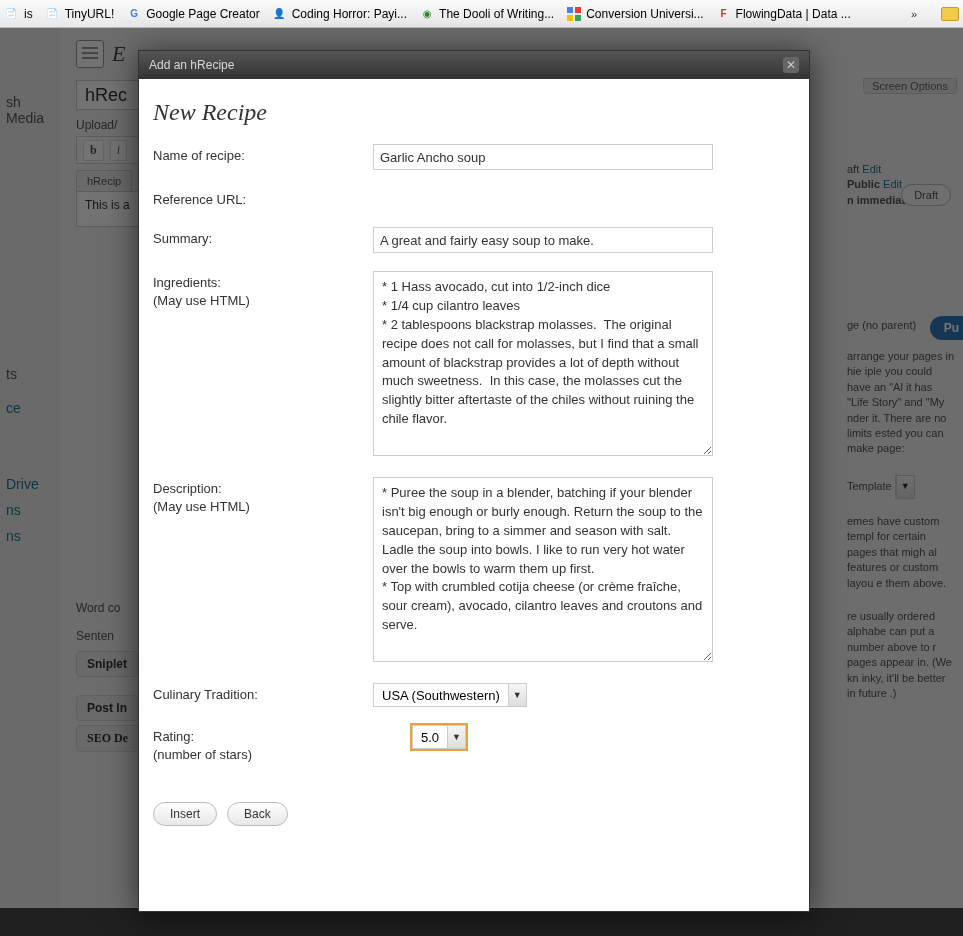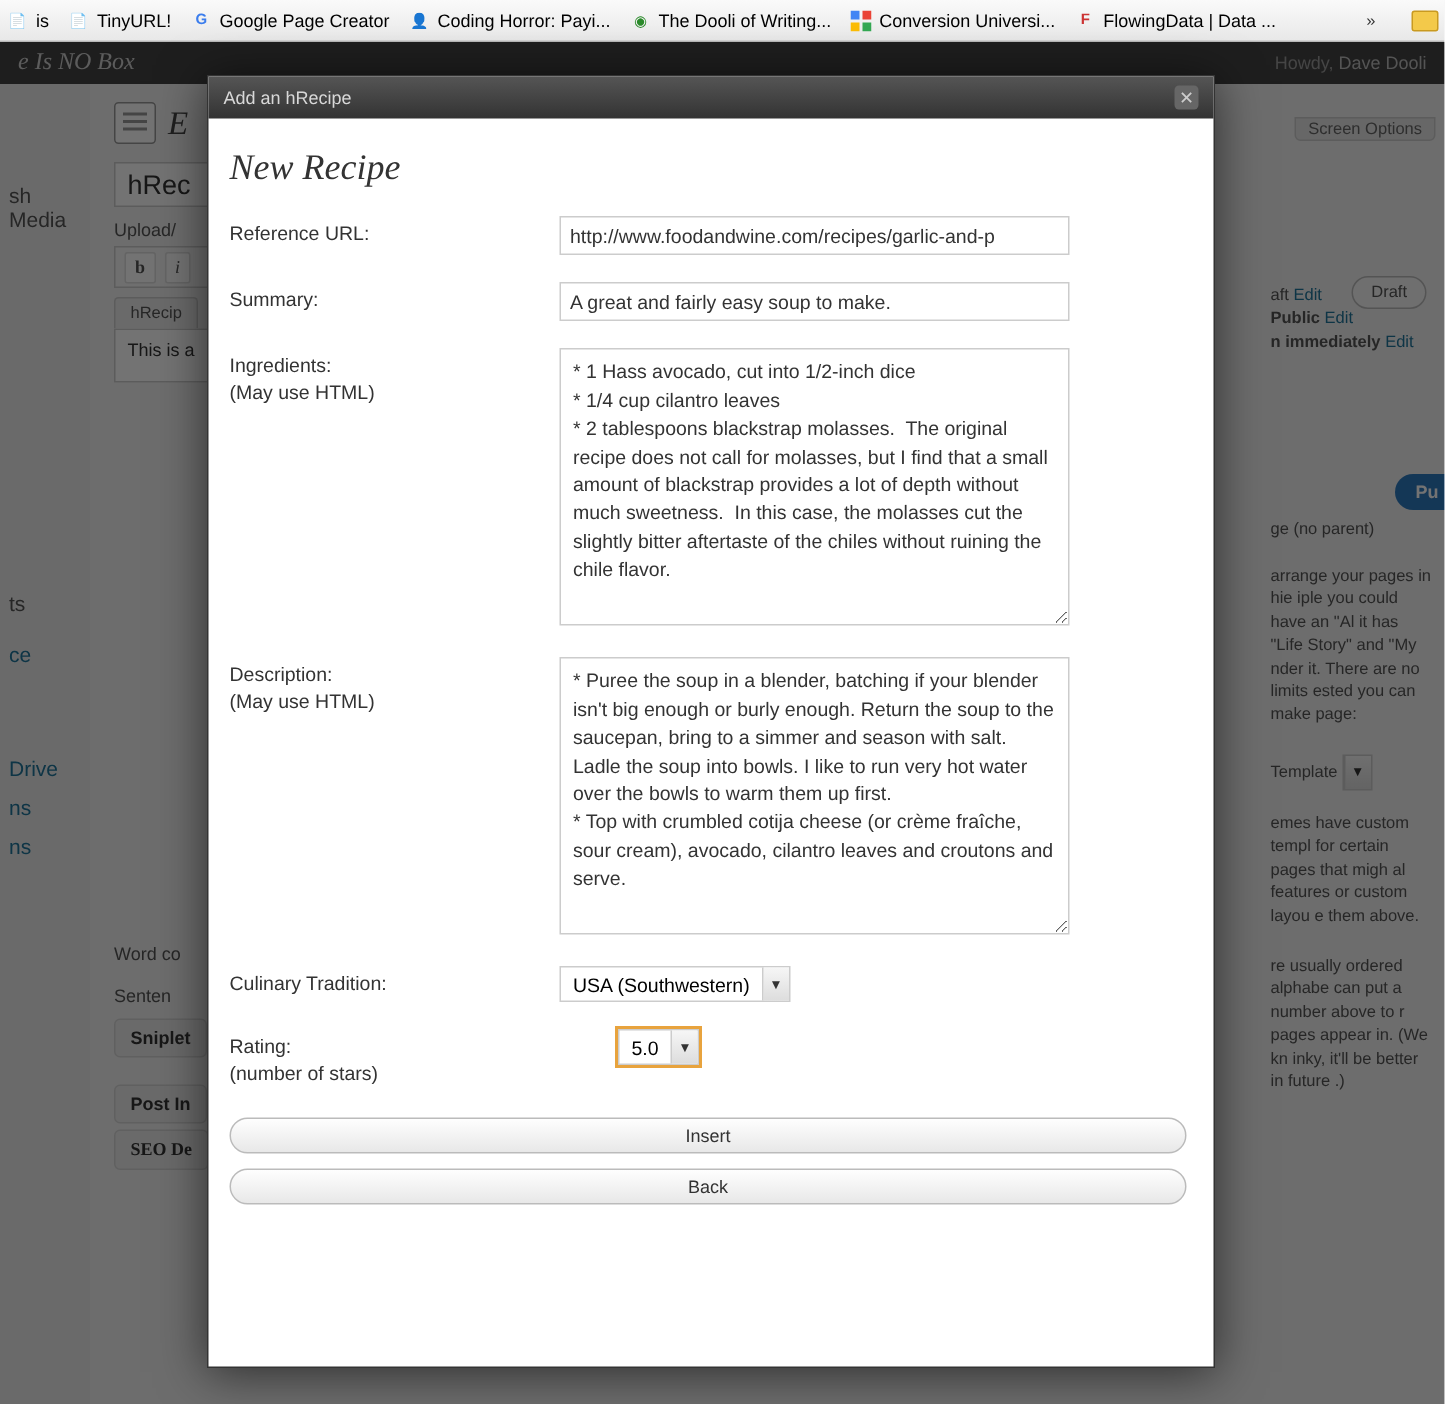--- a/index.html
+++ b/index.html
@@ -145,21 +145,21 @@
   width: 340px;
   padding: 6px 8px;
   color: #333;
   line-height: 1.45;
   resize: both;
   overflow-y: scroll;
 }
 textarea.ta.ingredients { height: 185px; }
 textarea.ta.description { height: 185px; }
 
-.btn-row { display: flex; gap: 10px; margin-top: 20px; flex-direction: column; }
+.btn-row { display: flex; gap: 10px; margin-top: 37px; }
 .pill-btn {
   border: 1px solid #bbb;
   background: linear-gradient(#fefefe, #e8e8e8);
   border-radius: 12px;
   padding: 4px 16px;
   font-size: 12px;
   color: #333;
   cursor: pointer;
 }
 </style>
@@ -201,26 +201,20 @@
   <div class="bookmark-item">
     <span class="bookmark-favicon" style="color:#c33;font-weight:bold;">F</span>
     <span>FlowingData | Data ...</span>
   </div>
   <span class="bookmark-overflow">»</span>
   <span class="bookmark-folder"></span>
 </div>
 
 <div class="dimmed-layer">
   <div class="admin-chrome">
-    <div class="admin-header">
-      <span class="site-title">e Is NO Box</span>
-      <span class="howdy">
-        <span>Howdy, </span><a>Dave Dooli</a>
-      </span>
-    </div>
     <div class="screen-options">Screen Options</div>
     <div class="admin-body">
       <div class="admin-sidebar">
         <div style="padding:6px;color:#555;font-size:14px;">
           <div style="margin-bottom:240px;">sh Media</div>
           <div style="margin-bottom:18px;">ts</div>
           <div style="color:#21759b;margin-bottom:60px;">ce</div>
           <div style="color:#21759b;margin-bottom:10px;">Drive</div>
           <div style="color:#21759b;margin-bottom:10px;">ns</div>
           <div style="color:#21759b;">ns</div>
@@ -277,26 +271,29 @@
 </div>
 
 <div class="modal">
   <div class="modal-header">
     <span>Add an hRecipe</span>
     <span class="modal-close">✕</span>
   </div>
   <div class="modal-body">
     <div class="modal-title">New Recipe</div>
 
+    <div class="form-row">
+      <div class="form-label">Name of recipe:</div>
+      <div class="form-control">
+        <input class="text-input" value="Garlic Ancho soup" style="">
+      </div>
+    </div>
 
     <div class="form-row">
       <div class="form-label">Reference URL:</div>
-      <div class="form-control">
-        <input class="text-input" value="http://www.foodandwine.com/recipes/garlic-and-p" style="">
-      </div>
     </div>
 
     <div class="form-row">
       <div class="form-label">Summary:</div>
       <div class="form-control">
         <input class="text-input" value="A great and fairly easy soup to make." style="">
       </div>
     </div>
 
     <div class="form-row">

